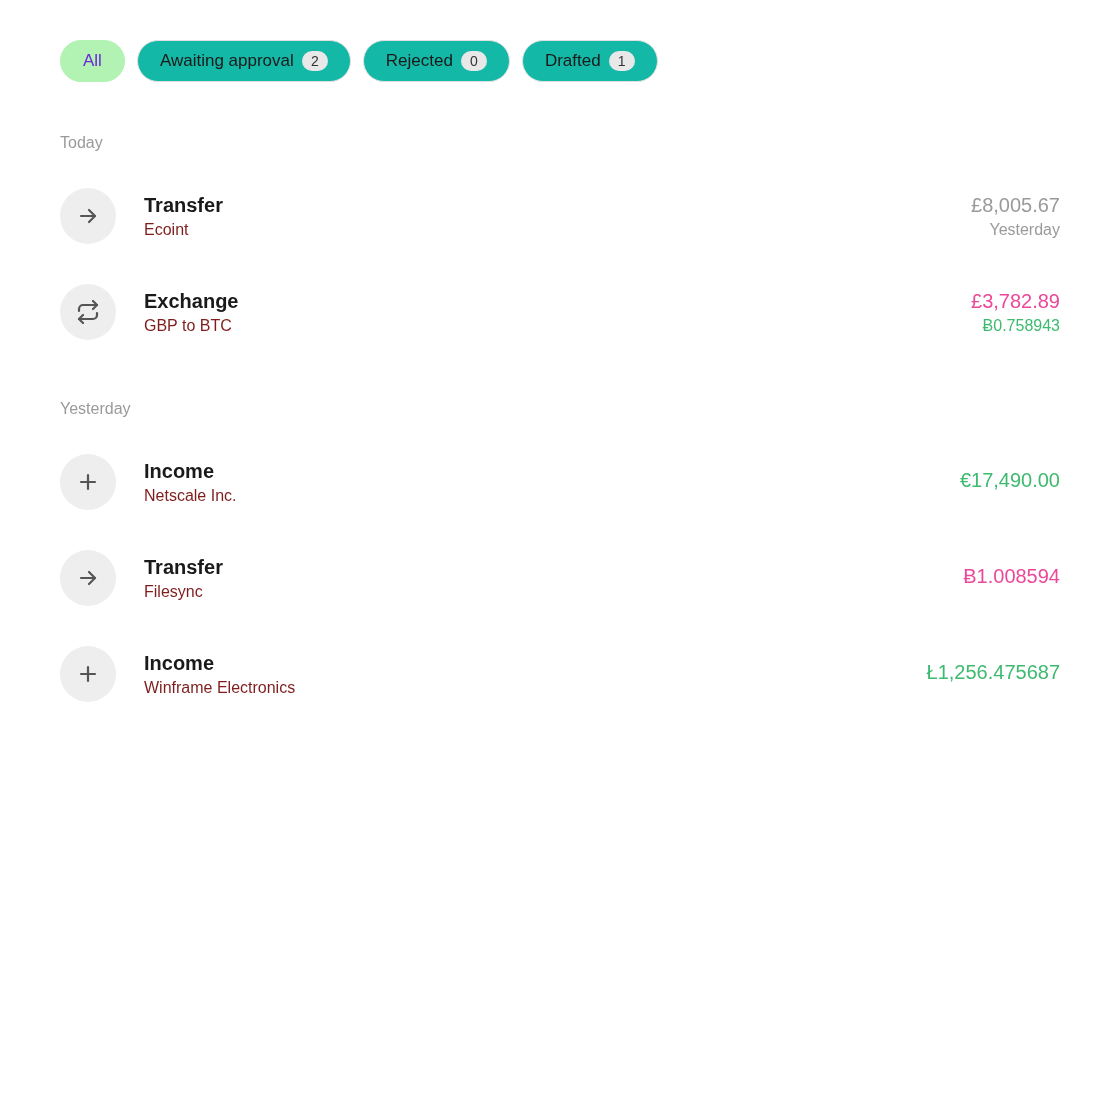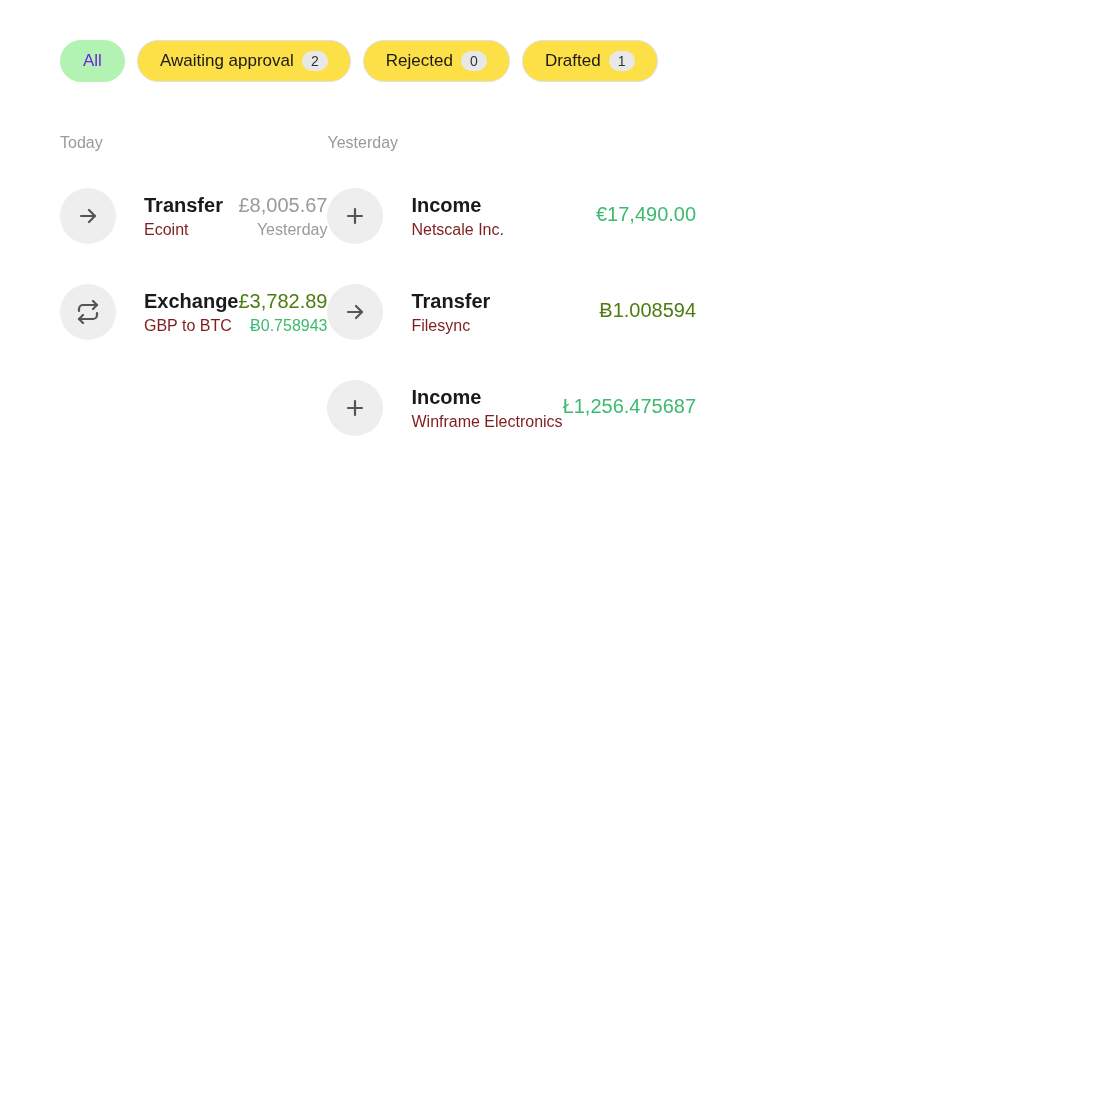--- a/index.html
+++ b/index.html
@@ -25,21 +25,21 @@
       padding: 16px 0 20px 0;
     }
 
     .filter-tab {
       display: flex;
       align-items: center;
       gap: 8px;
       padding: 10px 22px;
       border-radius: 50px;
       border: 1.5px solid #e0e0e0;
-      background: #fde047;
+      background: #14b8a6;
       cursor: pointer;
       font-size: 17px;
       font-weight: 500;
       color: #1a1a1a;
     }
 
     .filter-tab.active {
       background: #b2f2b2;
       border-color: #b2f2b2;
       color: #6d28d9;
@@ -62,21 +62,21 @@
     .section-label {
       font-size: 16px;
       color: #9a9a9a;
       font-weight: 400;
       margin: 32px 0 16px 0;
     }
 
     
     .transaction-list {
       display: flex;
-      flex-direction: row;
+      flex-direction: column;
       gap: 0;
     }
 
     .transaction-item {
       display: flex;
       align-items: center;
       padding: 20px 0;
       cursor: pointer;
     }
 
@@ -118,21 +118,21 @@
       font-weight: 400;
     }
 
     .tx-amounts {
       text-align: right;
     }
 
     .tx-amount-primary {
       font-size: 20px;
       font-weight: 500;
-      color: #4d7c0f;
+      color: #ec4899;
       margin-bottom: 4px;
     }
 
     .tx-amount-primary.muted {
       color: #9a9a9a;
     }
 
     .tx-amount-secondary {
       font-size: 16px;
       color: #9a9a9a;

